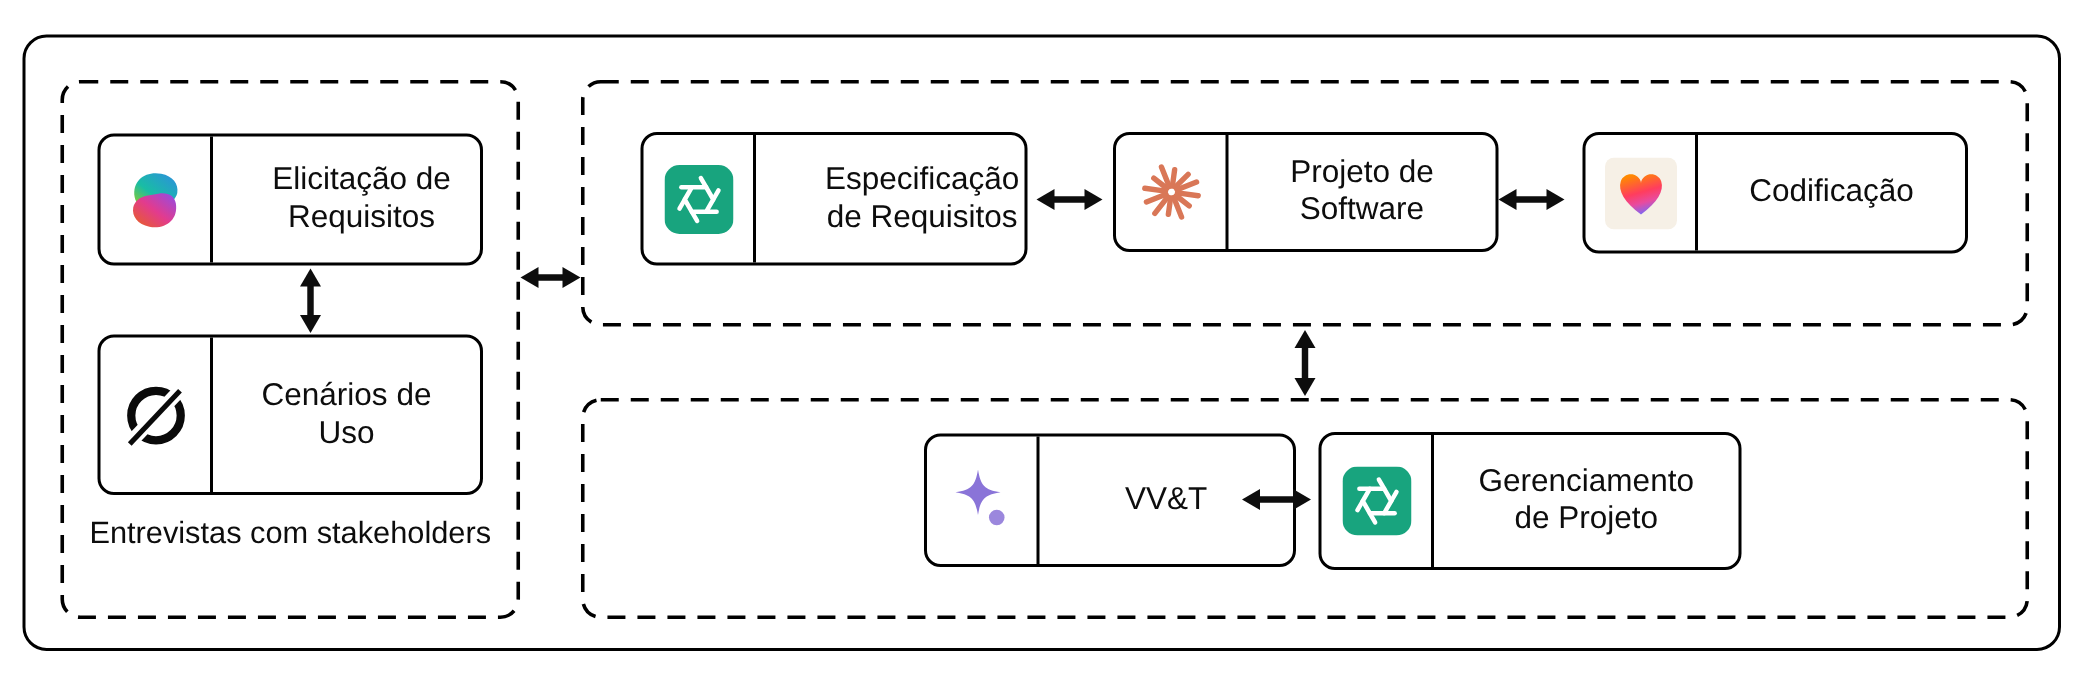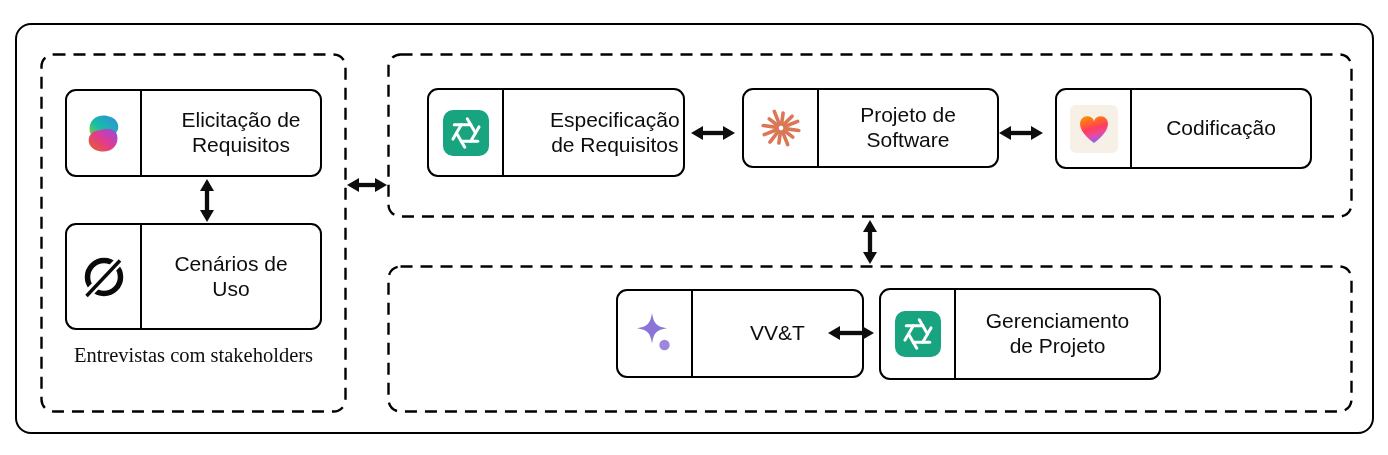--- a/index.html
+++ b/index.html
@@ -8,21 +8,21 @@
   .outer{position:absolute;left:15px;top:23px;width:1359px;height:411px;box-sizing:border-box;
          border:2.5px solid #000;border-radius:16px;background:#fff;}
   svg.group-rect{position:absolute;}
   .node{position:absolute;display:flex;background:#fff;border:2.2px solid #000;border-radius:11px;
         box-sizing:border-box;}
   .icon-cell{width:73px;flex:none;display:flex;align-items:center;justify-content:center;
              border-right:2.2px solid #000;}
   .label-cell{flex:1;display:flex;align-items:center;justify-content:center;text-align:center;
               font-size:21px;line-height:1.18;white-space:pre-line;color:#0d0d0d;padding:0 4px;}
   .caption{position:absolute;left:45px;top:344px;width:297px;text-align:center;font-size:20.5px;
-           color:#0d0d0d;white-space:pre-line;font-family:Liberation Serif, serif;}
+           color:#0d0d0d;white-space:pre-line;}
   svg.arrow{position:absolute;}
   .arrow line{stroke:#0d0d0d;stroke-width:4.3px;}
   .arrow polygon{fill:#0d0d0d;}
 </style>
 </head>
 <body>
 
 <div class="canvas">
 
   <div class="outer"></div>

